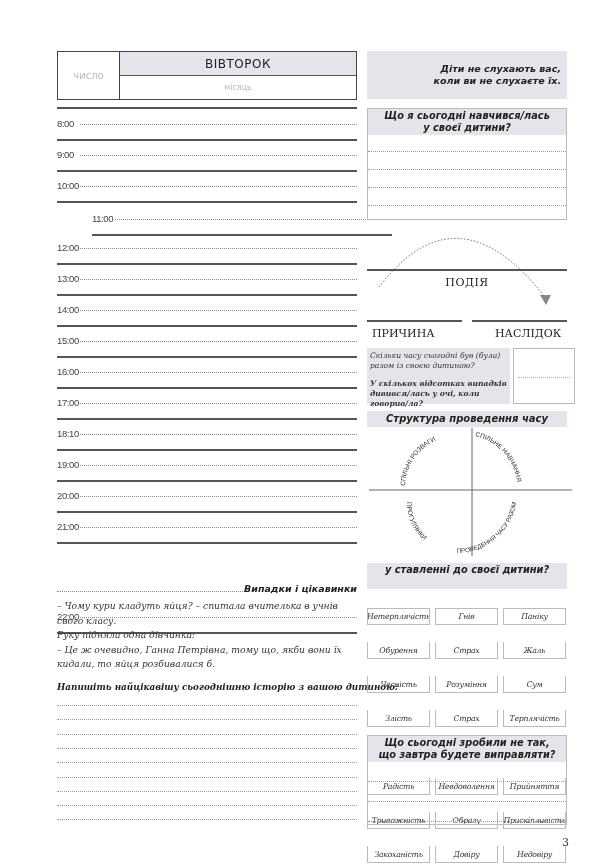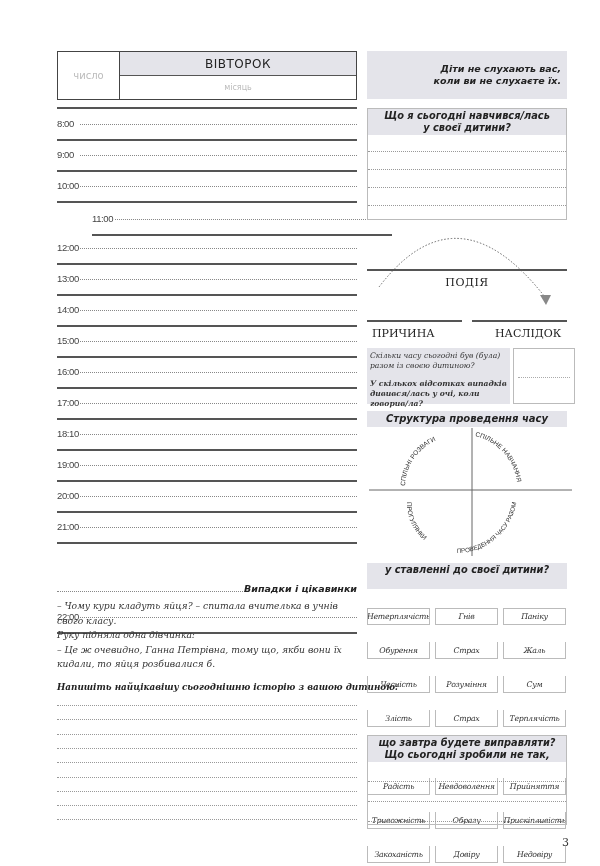--- a/index.html
+++ b/index.html
@@ -294,21 +294,21 @@
       <div class="behav-cell">Терплячість</div>
       <div class="behav-cell">Пробачення</div>
       <div class="behav-cell">Прийняття</div>
       <div class="behav-cell">Прискіпливість</div>
       <div class="behav-cell">Недовіру</div>
     </div>
   </div>
 
 <div class="abs fix-box">
   <div class="fix-head">
+    <div>Що сьогодні зробили не так,</div>
     <div>що завтра будете виправляти?</div>
-    <div>Що сьогодні зробили не так,</div>
   </div>
   <div class="fix-line" style="top:45px"></div>
   <div class="fix-line" style="top:65px"></div>
   <div class="fix-line" style="top:85px"></div>
 </div>
 
 <div class="abs page-num">3</div>
 
 </body></html>

